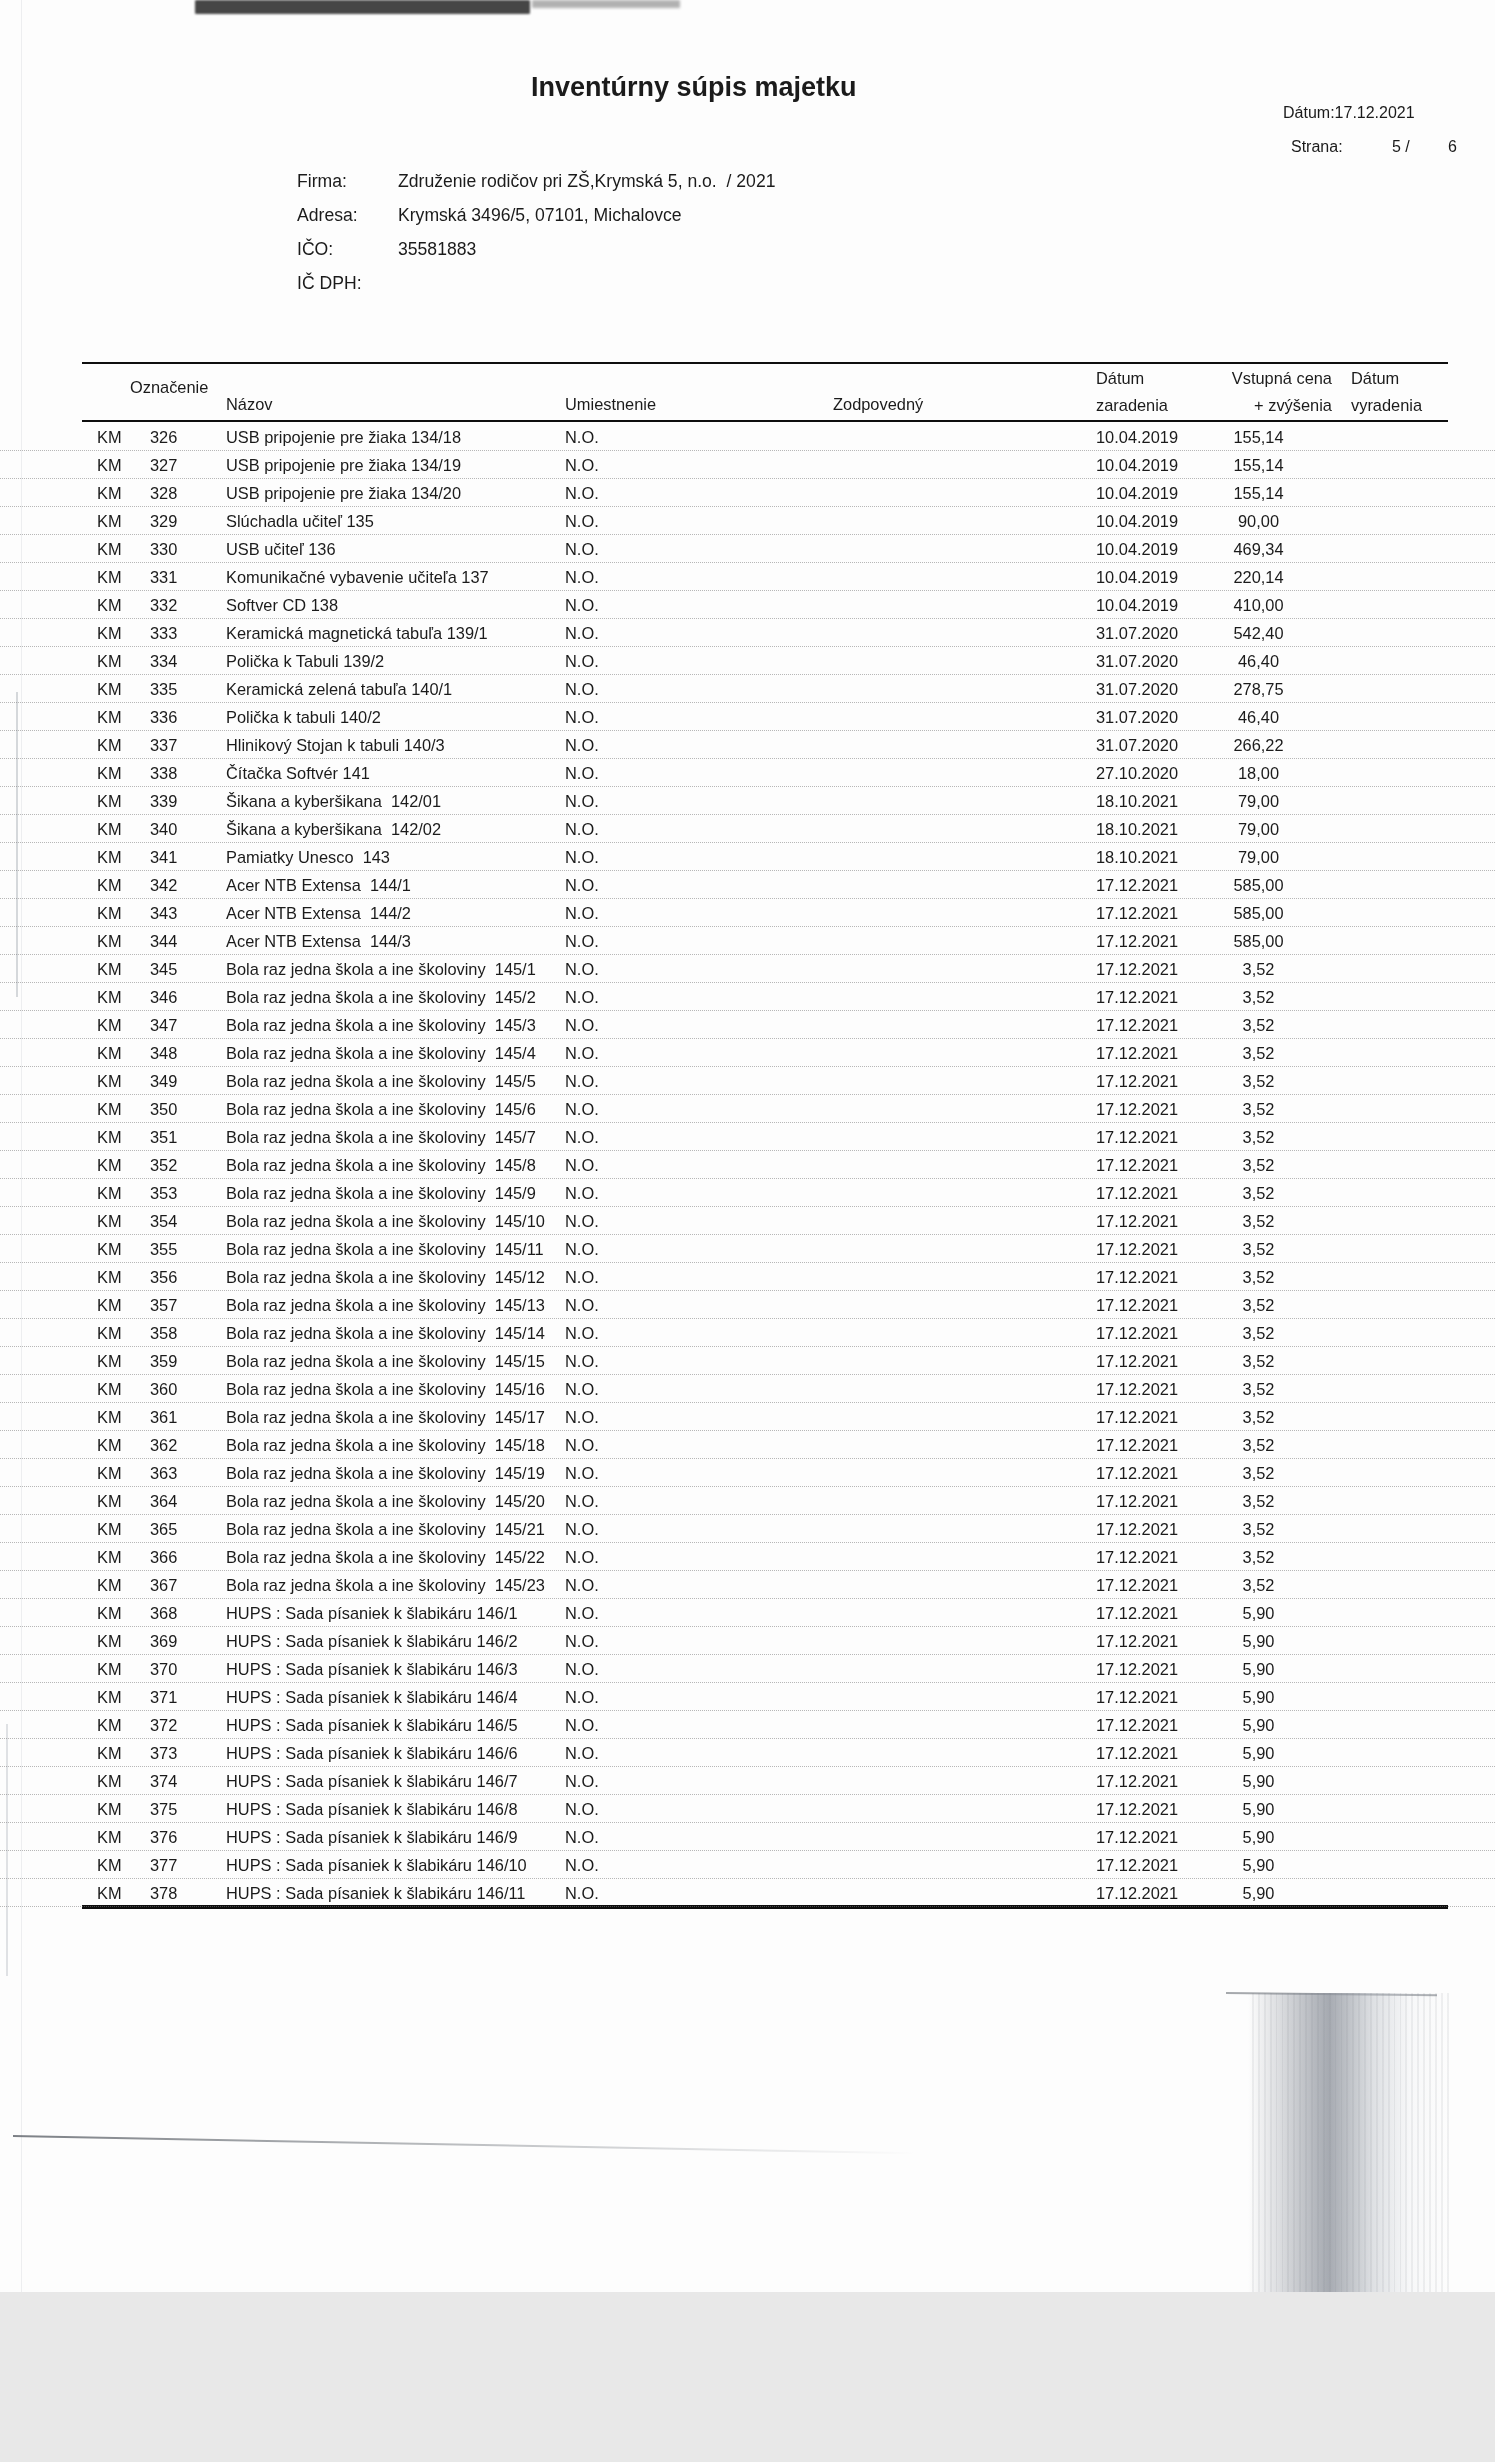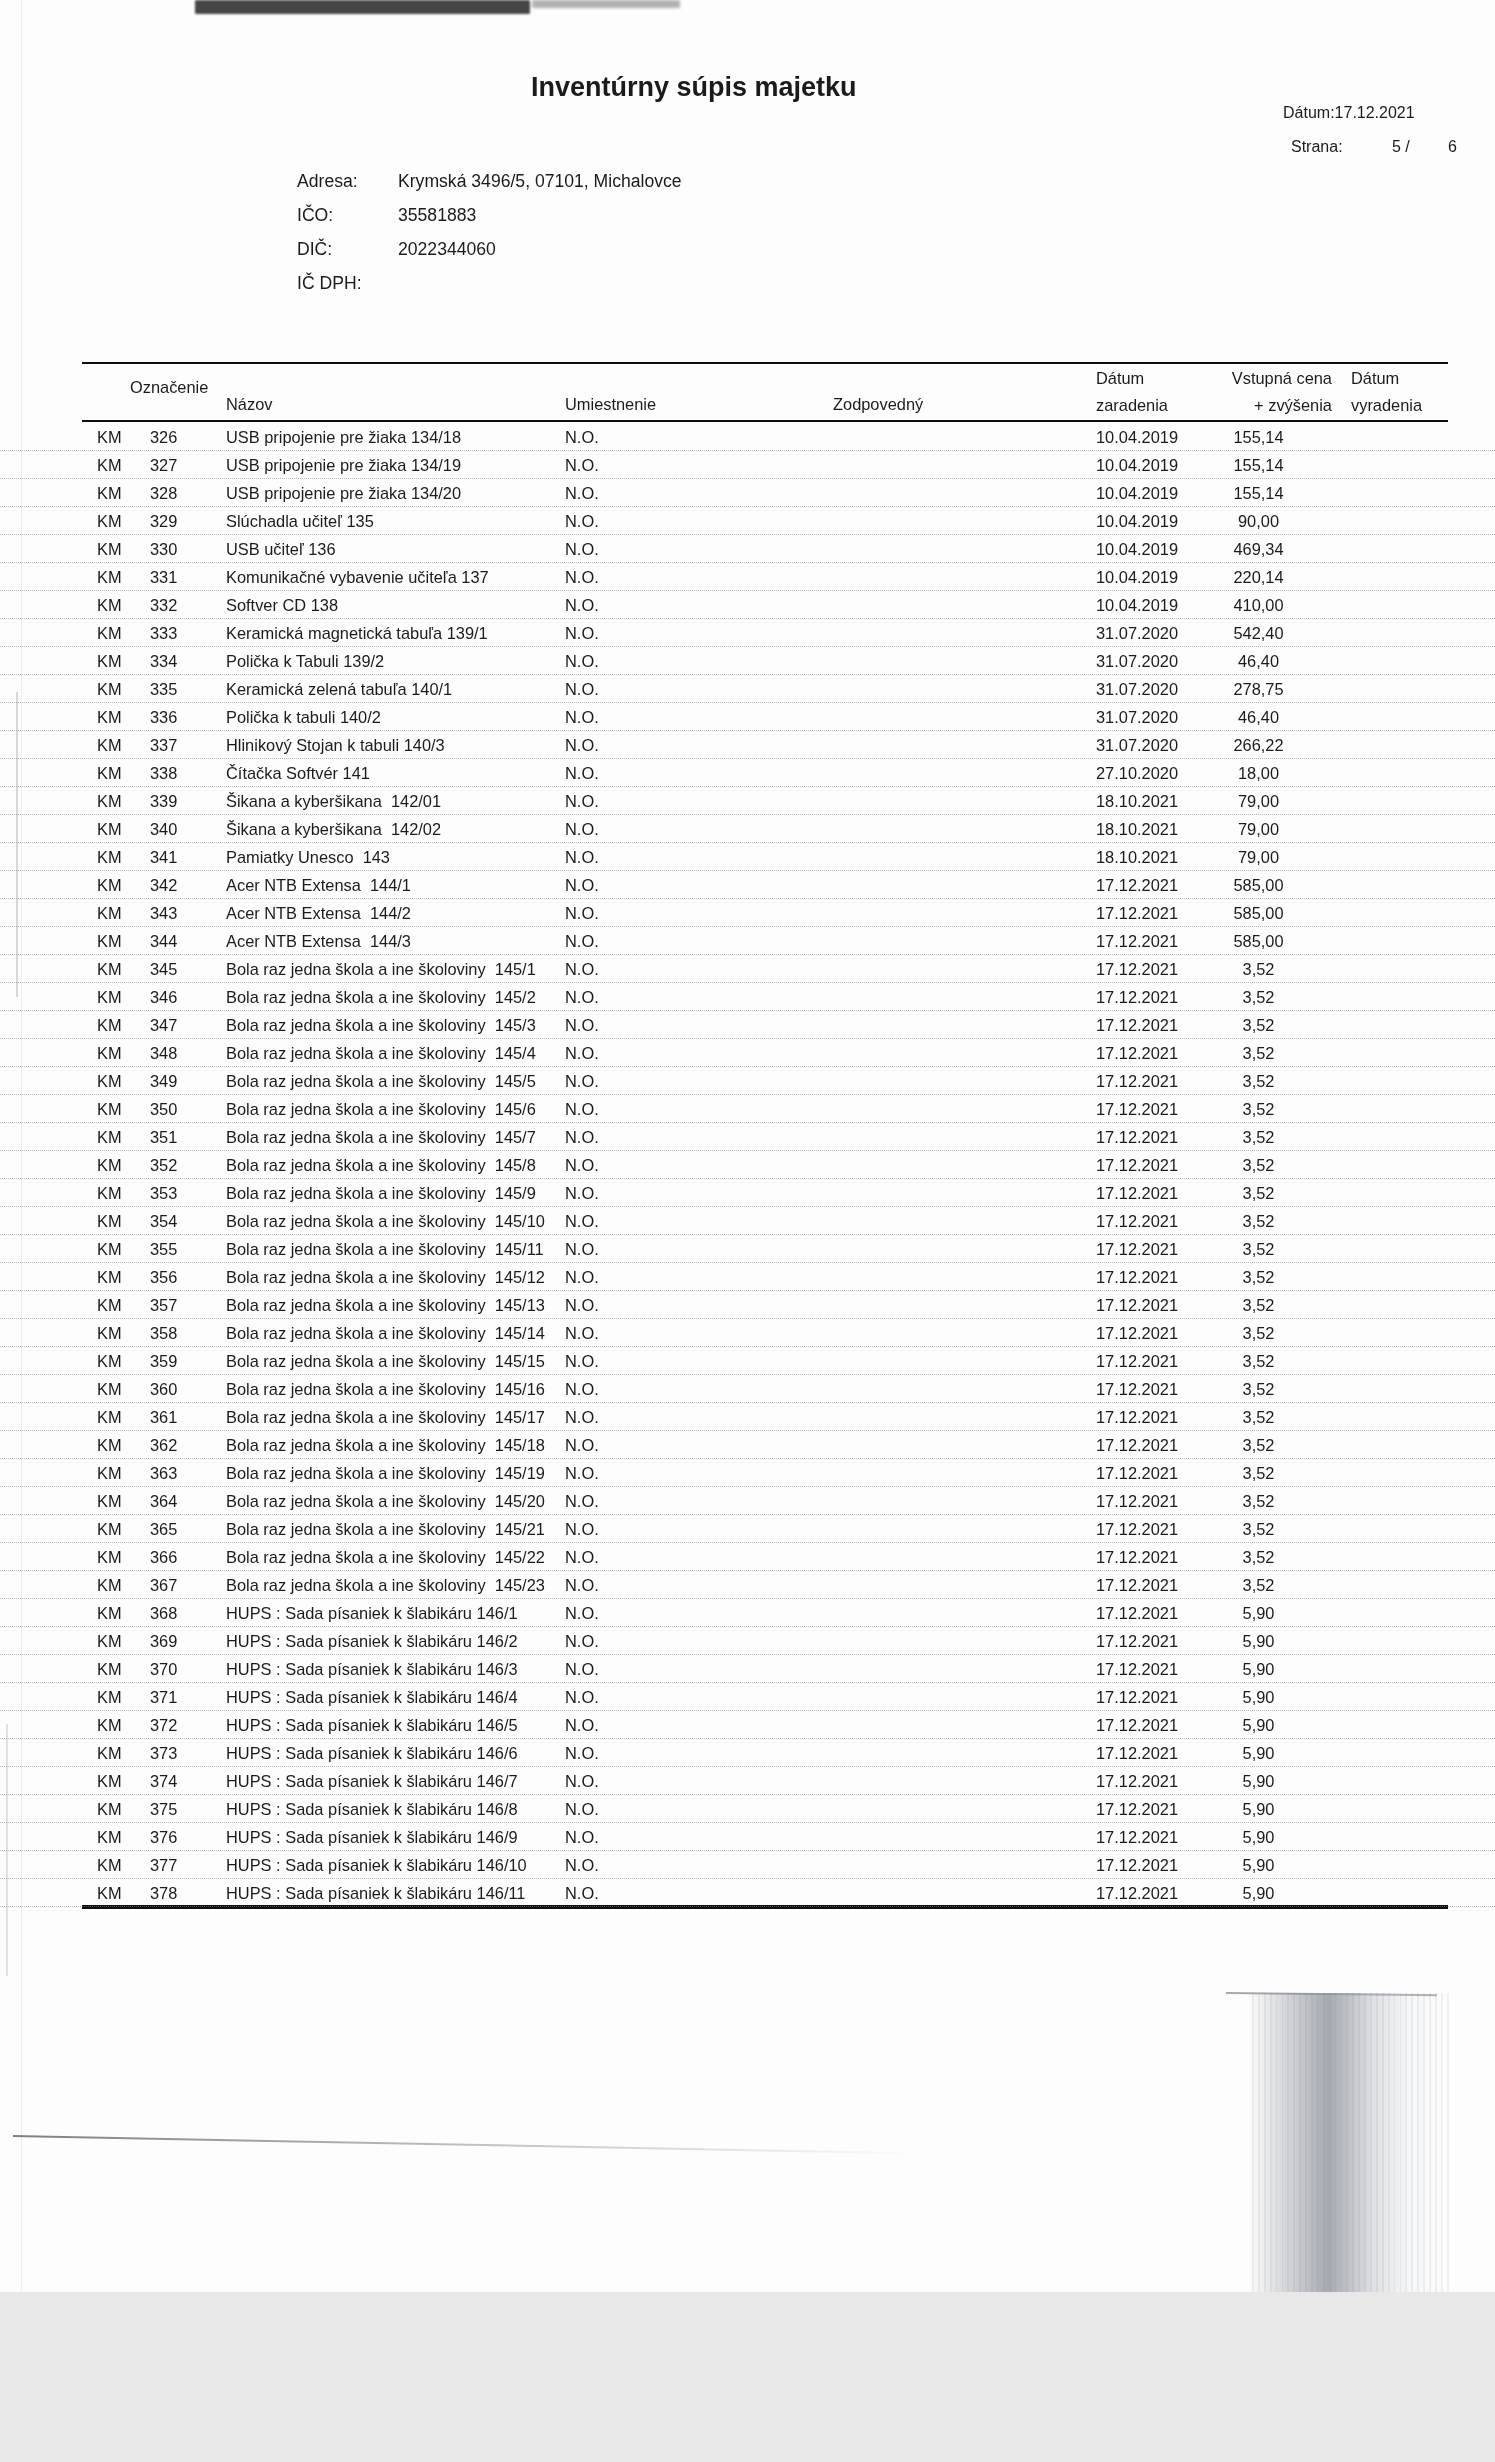--- a/index.html
+++ b/index.html
@@ -82,27 +82,27 @@
     <div class="meta-line1"><span>Dátum:</span><span>17.12.2021</span></div>
     <div class="meta-line2">
       <span>Strana:</span>
       <span class="pg-val">5 /</span>
       <span class="pg-tot">6</span>
     </div>
   </div>
 
   <div class="company">
     <div class="co-row">
+      <span class="co-label">Firma:</span><span class="co-value">Združenie rodičov pri ZŠ,Krymská 5, n.o.  / 2021</span>
+    </div>
+    <div class="co-row">
       <span class="co-label">Adresa:</span><span class="co-value">Krymská 3496/5, 07101, Michalovce</span>
     </div>
     <div class="co-row">
       <span class="co-label">IČO:</span><span class="co-value">35581883</span>
-    </div>
-    <div class="co-row">
-      <span class="co-label">DIČ:</span><span class="co-value">2022344060</span>
     </div>
     <div class="co-row">
       <span class="co-label">IČ DPH:</span><span class="co-value"></span>
     </div>
   </div>
 
   <div class="t-border t-top"></div>
   <div class="t-border t-mid"></div>
   <div class="t-border t-bot"></div>
 

